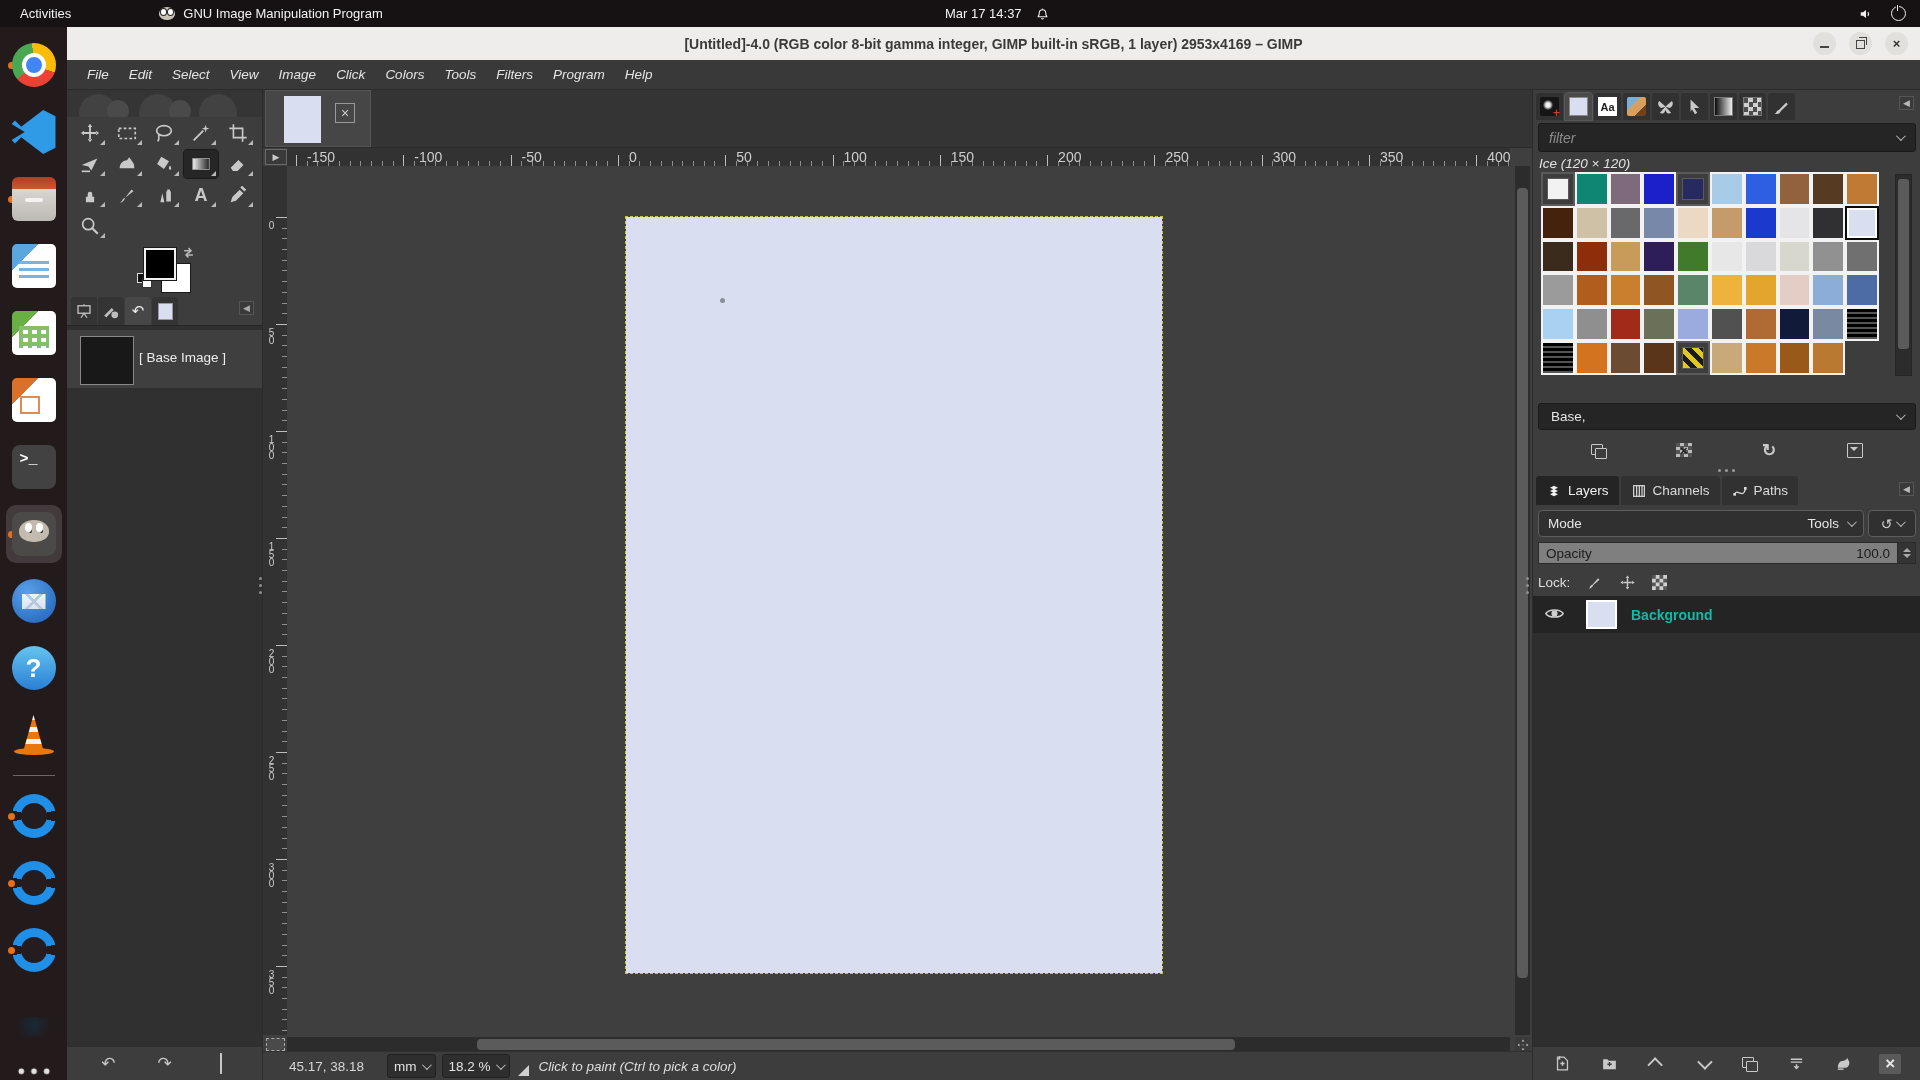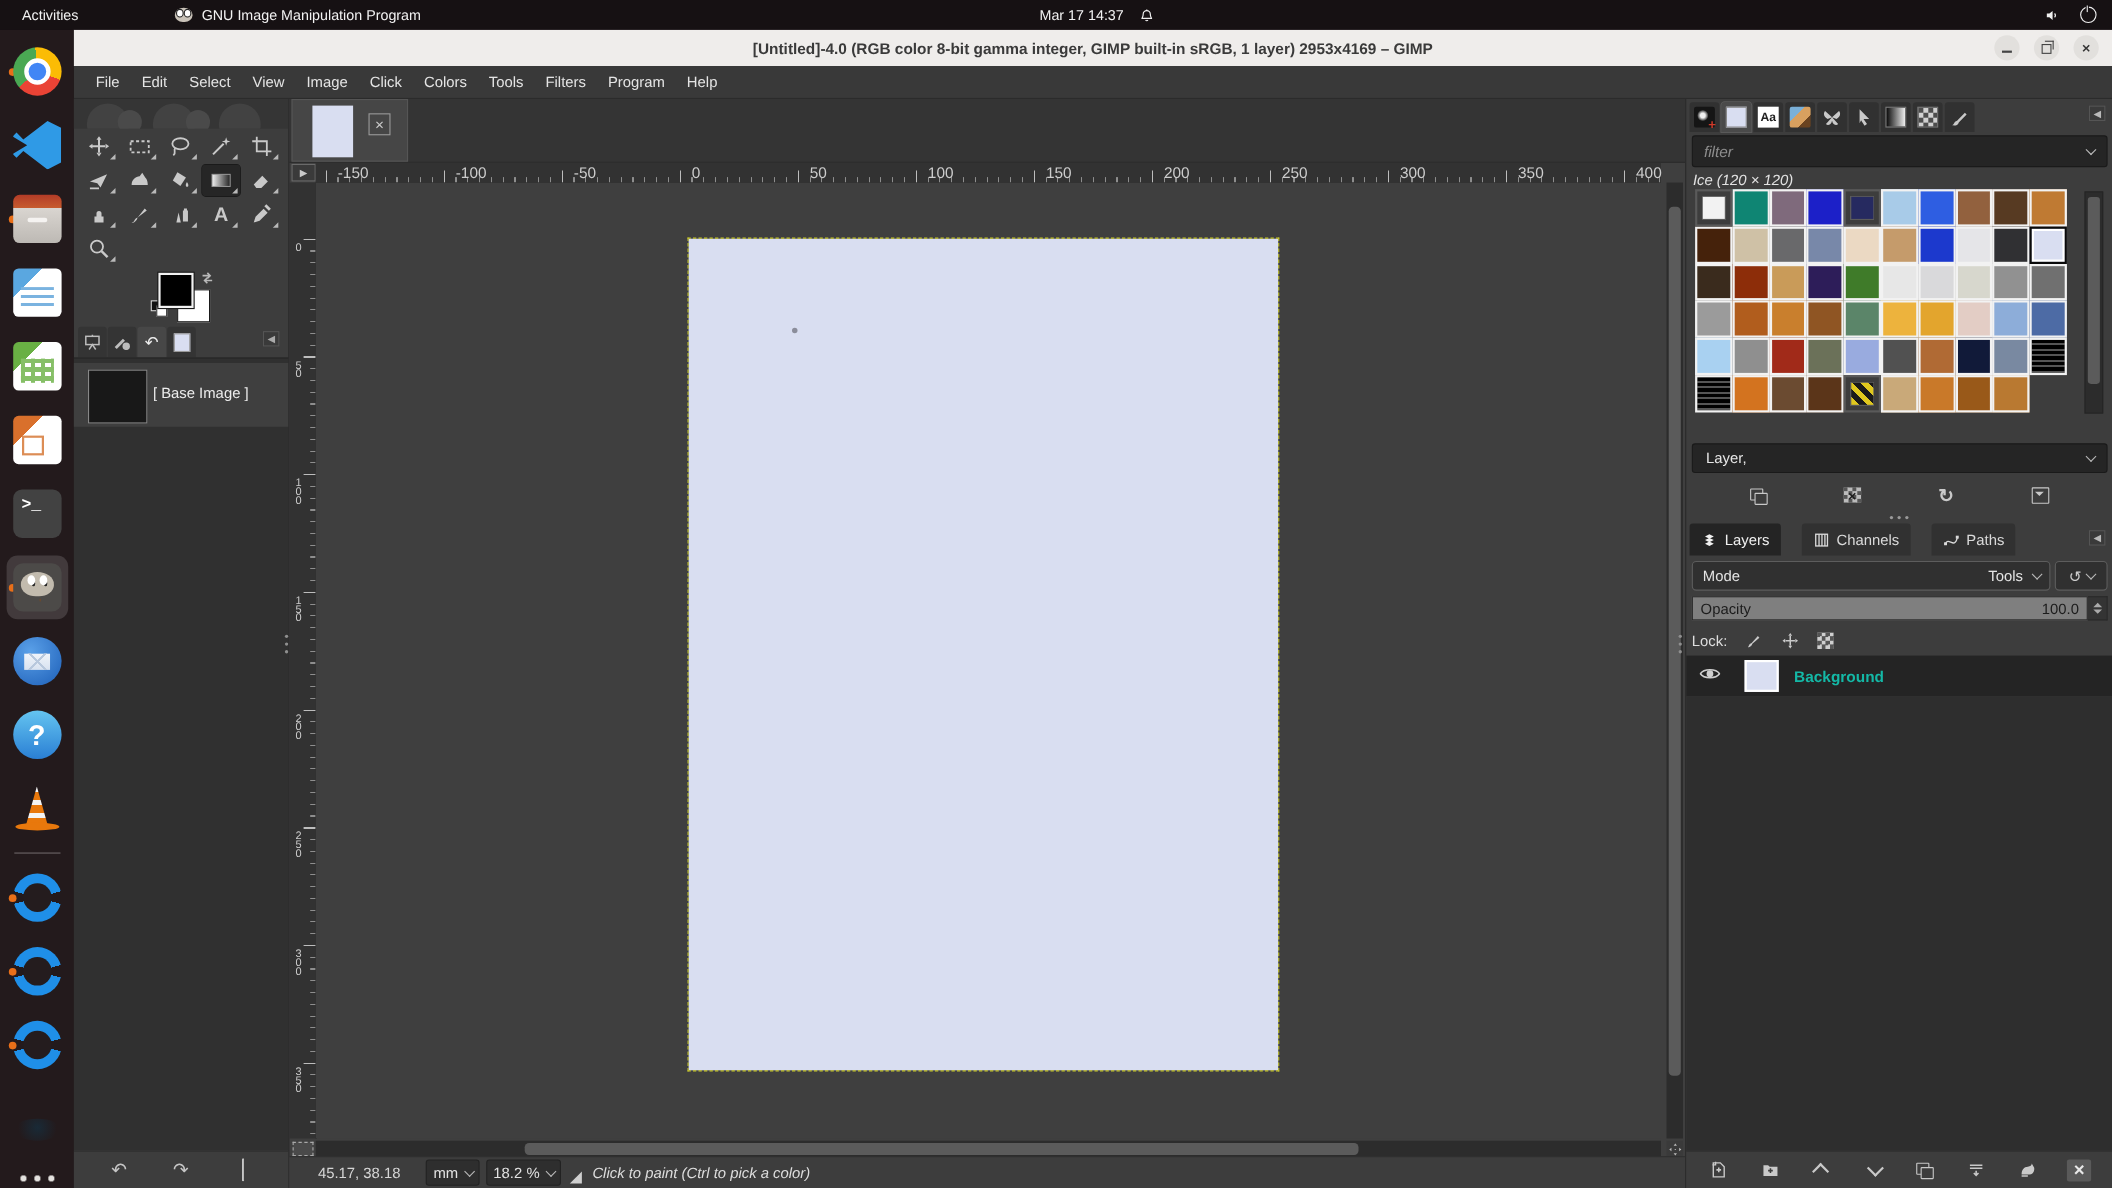--- a/index.html
+++ b/index.html
@@ -70,21 +70,21 @@
   .titlebar{position:absolute;left:67px;top:27px;width:1853px;height:33px;background:#efedeb;
     display:flex;align-items:center;justify-content:center;color:#3a3a3a;font-size:14px;font-weight:bold;}
   .winbtns{position:absolute;right:12px;top:5px;display:flex;gap:13px;}
   .wbtn{width:23px;height:23px;border-radius:50%;background:#e2e0dd;color:#333;display:flex;align-items:center;justify-content:center;font-size:13px;}
   .wb-min:after{content:"";width:9px;height:1.6px;background:#444;margin-top:7px;}
   .wb-rest{position:relative;}
   .wb-rest:after{content:"";position:absolute;left:7px;top:8px;width:7px;height:7px;border:1.3px solid #444;}
   .wb-rest:before{content:"";position:absolute;left:10px;top:5px;width:7px;height:7px;border:1.3px solid #444;border-left:none;border-bottom:none;}
   .menubar{position:absolute;left:67px;top:60px;width:1853px;height:30px;background:#393939;border-bottom:1px solid #2b2b2b;
     display:flex;align-items:center;padding-left:10px;box-sizing:border-box;}
-  .menu-item{padding:0 10px;font-size:13.5px;color:#e4e4e4;line-height:30px;}
+  .menu-item{padding:0 10px;font-size:13.5px;color:#e4e4e4;line-height:30px;font-style:italic;}
 
   
   .leftpanel{position:absolute;left:67px;top:90px;width:196px;height:990px;background:#3d3d3d;box-sizing:border-box;border-right:1px solid #2b2b2b;}
   .wilber-strip{position:absolute;left:0;top:0;width:100%;height:27px;background:#353535;overflow:hidden;}
   .wilber-strip:before{content:"";position:absolute;left:12px;top:4px;width:38px;height:38px;border-radius:50%;background:#424242;box-shadow:60px 0 0 #424242,120px 0 0 #424242;}
   .wilber-strip:after{content:"";position:absolute;left:40px;top:10px;width:22px;height:22px;border-radius:50%;background:#4a4a4a;box-shadow:62px 0 0 #4a4a4a;}
   .toolgrid{position:absolute;left:6px;top:29px;display:grid;grid-template-columns:repeat(5,37px);grid-auto-rows:30px;row-gap:1px;}
   .tool{width:34px;height:28px;display:flex;align-items:center;justify-content:center;color:#c9c9c9;position:relative;border-radius:3px;}
   .tool:after{content:"";position:absolute;right:2px;bottom:2px;border-left:5px solid transparent;border-bottom:5px solid #b9b9b9;}
   .tool.sel{background:#262626;outline:1px solid #1a1a1a;color:#efefef;}
@@ -184,21 +184,21 @@
   .pa-btn{width:40px;height:26px;display:flex;align-items:center;justify-content:center;color:#c9c9c9;font-size:17px;}
   .dupe-ic{position:relative;width:15px;height:13px;}
   .dupe-ic:before{content:"";position:absolute;left:0;top:0;width:10px;height:9px;border:1.5px solid #c9c9c9;border-radius:1px;}
   .dupe-ic:after{content:"";position:absolute;left:4px;top:4px;width:10px;height:9px;border:1.5px solid #c9c9c9;border-radius:1px;background:#3d3d3d;}
   .del-ic{width:16px;height:14px;background:conic-gradient(#bbb 0 25%,#555 25% 50%,#bbb 50% 75%,#555 75%);background-size:8px 7px;
     display:flex;align-items:center;justify-content:center;color:#1d1d1d;font-weight:bold;font-size:13px;line-height:1;}
   .open-ic{position:relative;width:14px;height:13px;border:1.5px solid #c9c9c9;border-radius:1px;background:#3d3d3d;}
   .open-ic:after{content:"";position:absolute;left:2px;top:3px;border-top:4px solid #c9c9c9;border-left:4px solid transparent;border-right:4px solid transparent;}
   .rsplit{position:absolute;left:0;top:376px;width:100%;height:8px;display:flex;align-items:center;justify-content:center;gap:4px;}
   .rsplit i{width:3px;height:3px;border-radius:50%;background:#9a9a9a;}
-  .ltabs{position:absolute;left:3px;top:386px;display:flex;gap:19px;font-size:13.5px;}
+  .ltabs{position:absolute;left:3px;top:386px;display:flex;gap:2px;font-size:13.5px;}
   .ltab{height:29px;background:#313131;display:flex;align-items:center;gap:6px;padding:0 10px;color:#dadada;border-radius:3px 3px 0 0;}
   .ltab.sel{background:#242424;color:#f0f0f0;}
   .ltab svg{width:16px;height:16px;}
   .lc2{position:absolute;right:6px;top:392px;}
   .moderow{position:absolute;left:5px;top:420px;width:378px;height:27px;display:flex;gap:4px;}
   .modebox{flex:1;border:1px solid #5d5d5d;border-radius:4px;background:#303030;display:flex;align-items:center;justify-content:space-between;
     padding:0 9px;font-size:13.5px;color:#e4e4e4;}
   .modebox .val{display:flex;align-items:center;gap:8px;}
   .resetbox{width:46px;border:1px solid #5d5d5d;border-radius:4px;background:#303030;display:flex;align-items:center;justify-content:center;gap:4px;color:#ccc;font-size:14px;}
   .opacityrow{position:absolute;left:5px;top:452px;width:378px;height:22px;display:flex;}
@@ -653,21 +653,21 @@
         <div class="pcell" style="background: rgb(201, 169, 121);"></div>
         <div class="pcell" style="background: rgb(201, 121, 41);"></div>
         <div class="pcell" style="background: rgb(153, 89, 25);"></div>
         <div class="pcell" style="background: rgb(185, 121, 49);"></div>
         <div class="pcell empty"></div>
       </div>
     <div class="pat-scroll">
         <span class="thumb"></span>
       </div>
     <div class="waterbox">
-      <span>Layer,</span>
+      <span>Base,</span>
         <i class="chev"></i>
     </div>
     <div class="pactions" id="pactions">
         <div class="pa-btn">
           <span class="dupe-ic"></span>
         </div>
         <div class="pa-btn">
           <span class="del-ic">×</span>
         </div>
         <div class="pa-btn">

